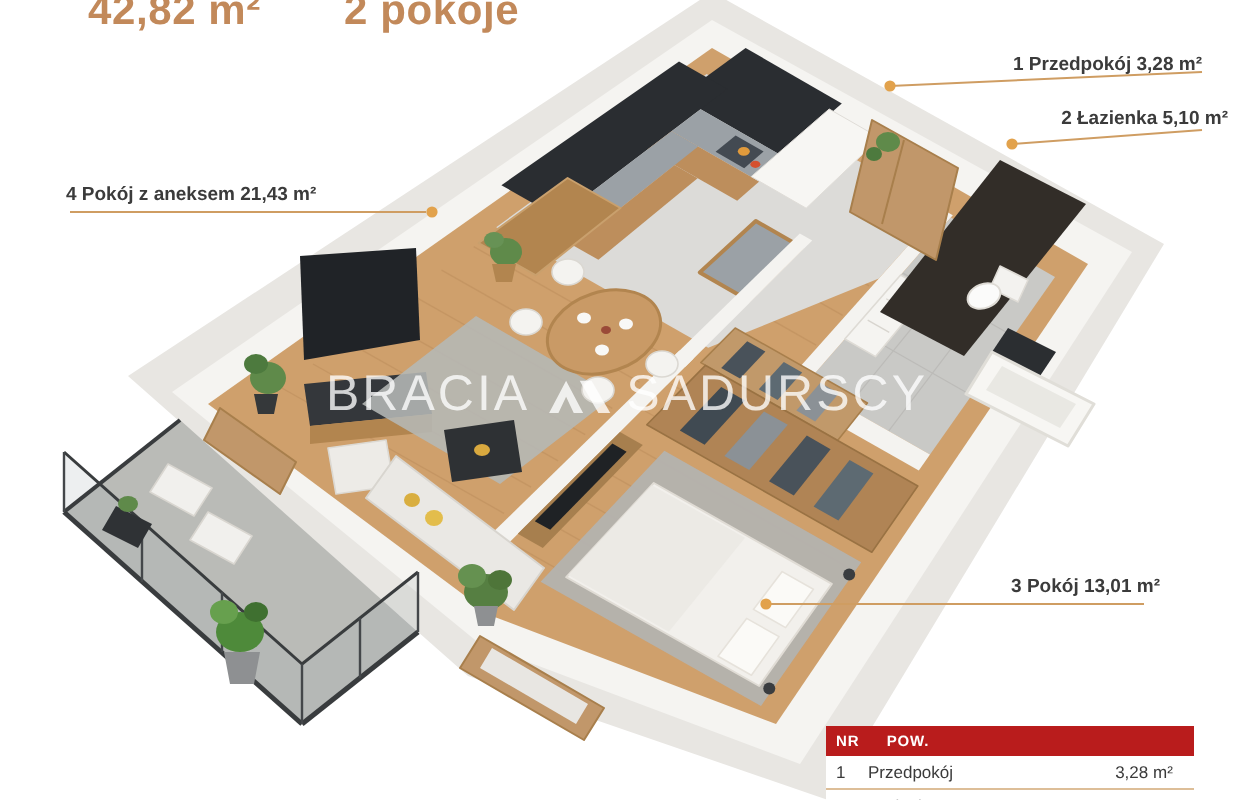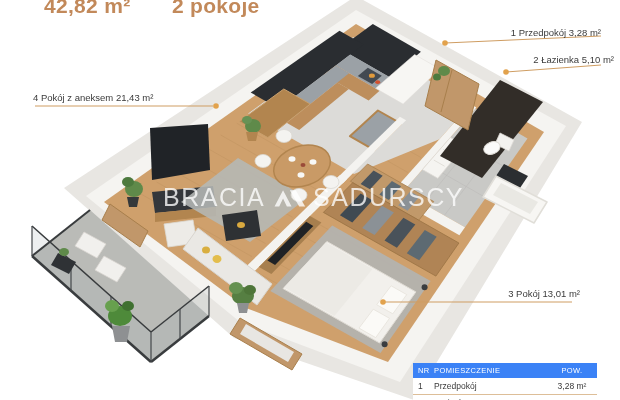--- a/index.html
+++ b/index.html
@@ -3,25 +3,25 @@
 <meta charset="utf-8">
 <style>
   html,body{margin:0;padding:0}
   body{width:620px;height:400px;overflow:hidden;position:relative;background:#fff;
        font-family:"Liberation Sans",sans-serif}
   #plan{position:absolute;left:0;top:0}
   #plan polygon{stroke-linejoin:round}
   .big{position:absolute;top:-6px;font-size:21px;font-weight:700;color:#c2895a;letter-spacing:.3px}
   .big.area{left:44px}
   .big.rooms{left:172px}
-  .plabel{position:absolute;font-size:9.5px;font-weight:400;color:#3b3b3b;white-space:nowrap}
+  .plabel{position:absolute;font-size:9.5px;font-weight:700;color:#3b3b3b;white-space:nowrap}
   .wm{position:absolute;left:163px;top:183px;display:flex;align-items:center;gap:7px;
       color:rgba(255,255,255,.78);font-size:25px;font-weight:400;letter-spacing:1.5px}
   .tbl{position:absolute;left:413px;top:363px;width:184px;background:#fff}
-  .tbl .hd{display:flex;background:#3b82f6;color:#fff;font-weight:400;font-size:7.5px;
+  .tbl .hd{display:flex;background:#b91c1c;color:#fff;font-weight:700;font-size:7.5px;
            letter-spacing:.4px;padding:3px 5px}
   .tbl .row{display:flex;padding:3px 5px;border-bottom:1px solid #ddbe98;
             font-size:8.5px;color:#3a3a3a}
   .c-nr{width:16px}.c-name{flex:1}.c-pow{text-align:center;min-width:40px}
 </style>
 </head>
 <body>
 
 <svg id="plan" width="620" height="400" viewBox="0 0 620 400">
     <polygon points="356,-4 582,122 414,400 234,338 64,188" fill="#e8e6e2"></polygon>
@@ -178,21 +178,20 @@
       <path d="M3 22 L13 3 L23 22 L17.5 22 L13 12.5 L8.5 22 Z" fill="rgba(255,255,255,.78)"></path>
       <path d="M21 3 L28 3 L39 22 L32 22 Z" fill="rgba(255,255,255,.78)"></path>
     </svg>
   </span>
   <span>SADURSCY</span>
 </div>
 
 <div class="tbl">
   <div class="hd">
     <span class="c-nr">NR</span>
-    <span class="c-name">POMIESZCZENIE</span>
     <span class="c-pow">POW.</span>
   </div>
   <div class="row">
     <span class="c-nr">1</span>
     <span class="c-name">Przedpokój</span>
     <span class="c-pow">3,28 m²</span>
   </div>
   <div class="row">
     <span class="c-nr">2</span>
     <span class="c-name">Łazienka</span>

